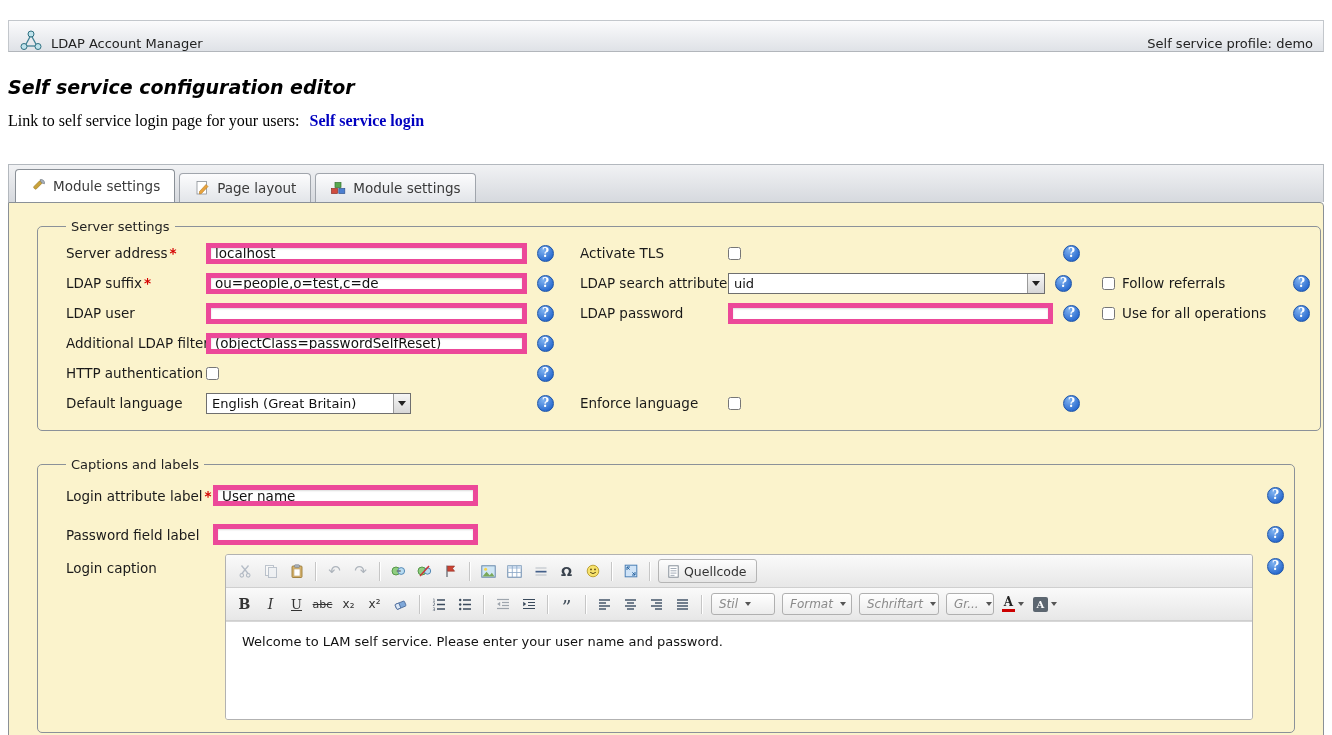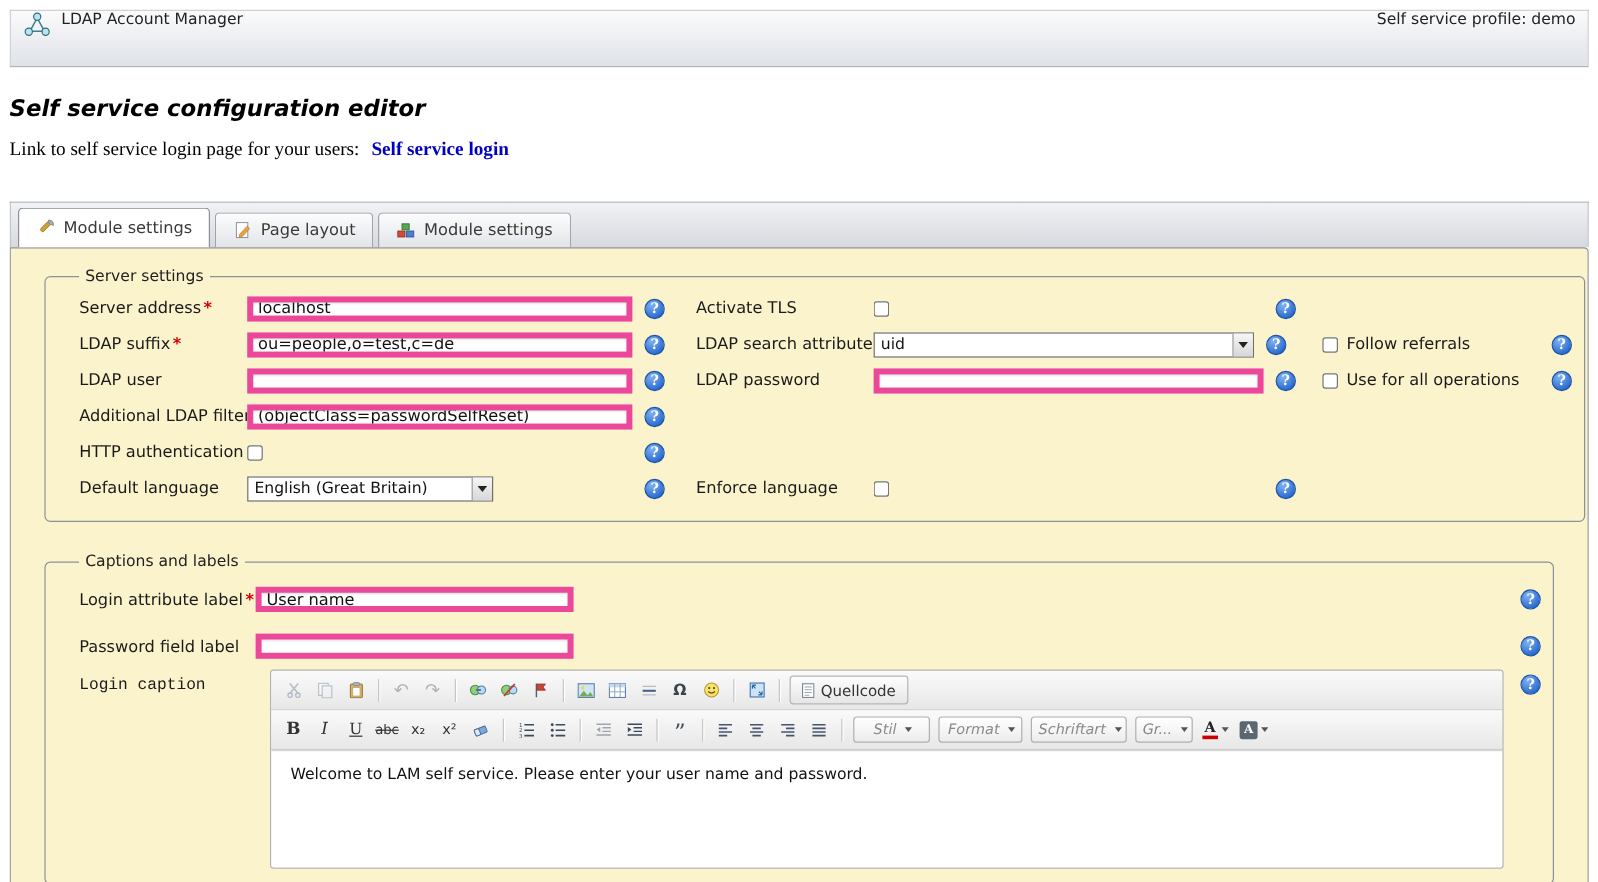--- a/index.html
+++ b/index.html
@@ -1,21 +1,21 @@
 <!DOCTYPE html>
 <html><head>
 <meta charset="utf-8">
 <style>
   * { box-sizing: border-box; }
   html,body { margin:0; padding:0; background:#fff; }
   body { margin:8px; font-family:"DejaVu Sans","Liberation Sans",sans-serif; font-size:13px; color:#1a1a1a; min-width:1316px; }
 
   
-  .topbar { height:48px; background:linear-gradient(#fbfbfc,#dfe2e7); border:1px solid #c3c7cc; border-bottom:1px solid #b2b6bb;
-            display:flex; align-items:flex-start; padding:0 10px; }
+  .topbar { height:32px; background:linear-gradient(#fbfbfc,#dfe2e7); border:1px solid #c3c7cc; border-bottom:1px solid #b2b6bb;
+            display:flex; align-items:flex-end; padding:0 10px;margin-top:12px; }
   .topbar .app-title { margin-left:8px; color:#222; font-size:13px; }
   .topbar .profile { margin-left:auto; color:#222; font-size:13px; }
 
   h1.page-title { font-size:19px; margin:24px 0 14px 0; color:#000; font-weight:bold;font-style:italic; }
 
   .login-line { font-family:"Liberation Serif","DejaVu Serif",serif; font-size:16px; margin:0 0 34px 0; color:#000; }
   .login-link { color:#0000c0; font-weight:bold; text-decoration:none; margin-left:6px; cursor:pointer; }
 
   
   .tabstrip { height:38px; background:linear-gradient(#f1f2f4,#d6d9de); border:1px solid #b3b8be; border-bottom:none;
@@ -61,21 +61,21 @@
   .selbtn { width:17px; display:flex; align-items:center; justify-content:center;
             background:linear-gradient(#f6f6f6,#d7d7d7); border-left:1px solid #9a9a9a; }
   .tri { width:0; height:0; border-left:4px solid transparent; border-right:4px solid transparent; border-top:5px solid #222; }
   .w-wide { width:317px; }
   .w-lang { width:205px; }
 
   
   .crow { display:flex; align-items:center; min-height:39px; }
   .crow.top { align-items:flex-start; }
   .c-clbl { width:147px; flex-shrink:0; padding-top:0; }
-  .crow.top .c-clbl { padding-top:6px;font-family:Liberation Mono, monospace; }
+  .crow.top .c-clbl { padding-top:6px; }
   .cinput { width:265px; }
   .crow .help { margin-left:auto; }
   .crow.top .help { margin-top:4px; }
 
   
   .editor { flex:1; margin-left:12px; margin-right:14px; border:1px solid #b2b2b2; border-radius:3px; background:#f0f0f0; overflow:hidden; }
   .toolbar { padding:4px 6px; background:linear-gradient(#fafafa,#e7e7e7); border-bottom:1px solid #cfcfcf;
              display:flex; align-items:center; gap:1px; }
   .tbtn { min-width:25px; height:24px; display:inline-flex; align-items:center; justify-content:center;
           border-radius:3px; color:#333; cursor:pointer; flex-shrink:0; }
@@ -84,21 +84,21 @@
   .glyph { font-size:15px; color:#5c6b7c; line-height:1; }
   .b-bold { font-weight:bold; font-size:14px; font-family:"DejaVu Serif",serif; }
   .b-italic { font-style:italic; font-size:14px; font-family:"DejaVu Serif",serif; }
   .b-under { text-decoration:underline; font-size:13px; font-family:"DejaVu Serif",serif; }
   .b-strike { text-decoration:line-through; font-size:11px; }
   .b-subsup { font-size:12px; }
   .b-quote { font-family:"DejaVu Serif",serif; font-size:19px; color:#44505c; line-height:0.4; padding-top:8px; }
   .srcbtn { display:inline-flex; align-items:center; gap:5px; height:24px; padding:0 9px; margin-left:2px;
             border:1px solid #b5b5b5; border-radius:3px; background:linear-gradient(#fdfdfd,#e6e6e6);
             font-size:12.5px; color:#333; cursor:pointer; white-space:nowrap; }
-  .combo { display:inline-flex; align-items:center; justify-content:center; gap:7px; height:22px;
+  .combo { display:inline-flex; align-items:center; justify-content:flex-start; gap:7px; height:22px;
            border:1px solid #b0b0b0; border-radius:3px; background:linear-gradient(#fff,#ececec);
            padding:0 5px 0 7px; margin:0 3px; cursor:pointer; flex-shrink:0; }
   .combo .clabel { font-size:12px; font-style:italic; color:#8a8a8a; white-space:nowrap; }
   .ctri { width:0; height:0; border-left:3.5px solid transparent; border-right:3.5px solid transparent; border-top:4.5px solid #555; }
   .w-stil { width:64px; } .w-fmt { width:70px; } .w-font { width:80px; } .w-size { width:48px; }
   .colorbtn { display:inline-flex; align-items:center; gap:3px; padding:0 4px; height:24px; border-radius:3px; cursor:pointer; }
   .colA { display:inline-flex; flex-direction:column; align-items:center; line-height:1; }
   .colA .letter { font-family:"DejaVu Serif",serif; font-weight:bold; font-size:12px; color:#222; }
   .colA .bar { width:13px; height:3px; background:#cc0000; margin-top:1px; }
   .bgA { width:15px; height:15px; border-radius:2px; background:#5c6670; color:#fff; font-size:10px; font-weight:bold;

